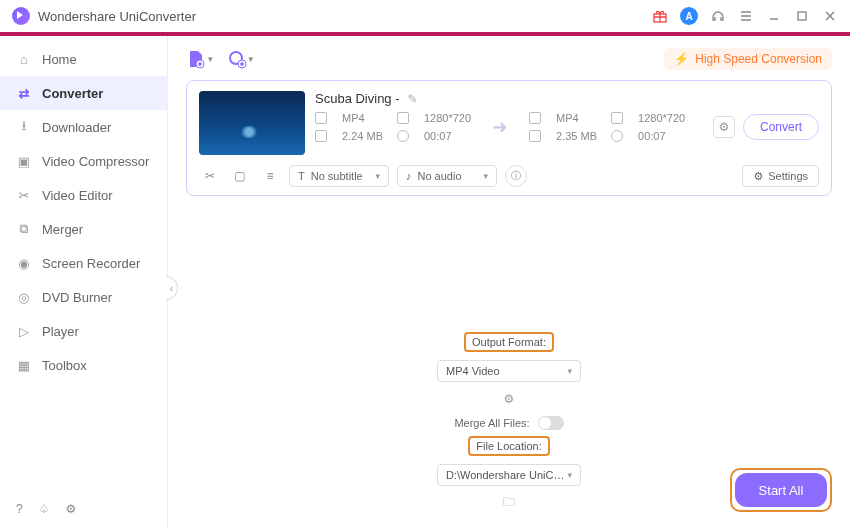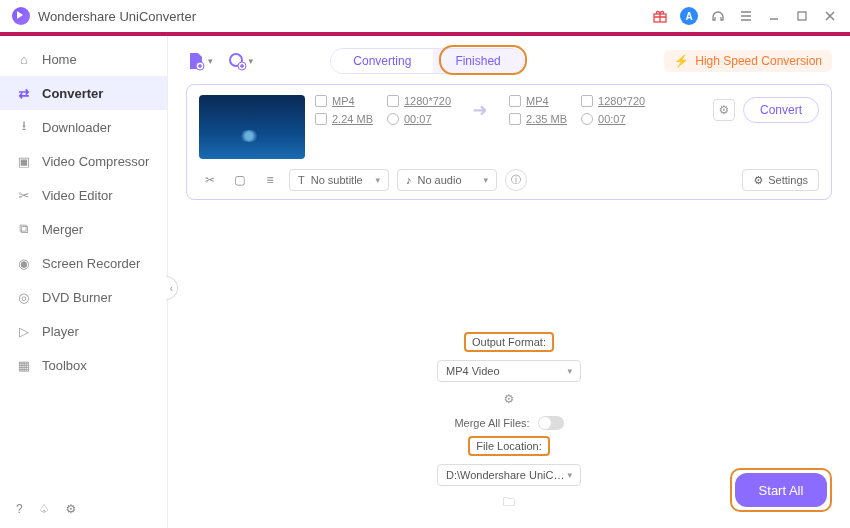--- a/index.html
+++ b/index.html
@@ -35,21 +35,21 @@
 
 .card { border:1px solid #d6ccff; border-radius:8px; padding:10px 12px 8px 12px; }
 .card-top { display:flex; gap:10px; }
 .thumb { width:106px; height:64px; background:linear-gradient(180deg,#0a2a55 0%,#0d4a8a 60%,#1a6bb0 100%); border-radius:4px; position:relative; }
 .thumb::after { content:""; position:absolute; left:40px; top:35px; width:20px; height:12px; background:radial-gradient(circle,#6ab0e0 30%,transparent 70%); border-radius:50%; }
 .card-info { flex:1; min-width:0; }
 .title-row { display:flex; align-items:center; gap:8px; margin-bottom:6px; }
 .vtitle { font-size:13px; color:#333; }
 .meta-row { display:flex; align-items:center; gap:14px; }
 .meta-col { display:flex; flex-direction:column; gap:6px; }
-.meta-item { display:flex; align-items:flex-end; gap:5px; color:#888; font-size:11px;text-decoration:underline; }
+.meta-item { display:flex; align-items:flex-end; gap:15px; color:#888; font-size:11px; }
 .meta-item .mi { width:12px; height:12px; border:1px solid #bbb; border-radius:2px; }
 .arrow { width:30px; display:flex; align-items:center; justify-content:center; color:#c9c9e8; font-size:18px; }
 .gear-box { width:22px; height:22px; border:1px solid #ddd; border-radius:4px; display:flex; align-items:center; justify-content:center; color:#999; cursor:pointer; }
 .convert-btn { width:76px; height:26px; border:1px solid #d6ccff; border-radius:14px; display:flex; align-items:center; justify-content:center; color:#7b5cff; font-size:12px; cursor:pointer; margin-left:8px; }
 .card-actions { display:flex; align-items:center; gap:8px; margin-top:10px; }
 .mini-btn { width:22px; height:20px; display:flex; align-items:center; justify-content:center; color:#888; cursor:pointer; font-size:12px; }
 .sel { border:1px solid #ddd; border-radius:4px; height:22px; display:flex; align-items:center; padding:0 8px; gap:6px; color:#666; font-size:11px; cursor:pointer; }
 .sel .caret { margin-left:auto; font-size:9px; color:#999; }
 .sub-sel { width:100px; }
 .aud-sel { width:100px; }
@@ -178,37 +178,34 @@
             <span class="caret">▾</span>
           </div>
         <div class="tool-btn">
             <svg width="20" height="20" viewBox="0 0 20 20">
               <circle cx="9" cy="9" r="6" fill="none" stroke="#8b6cff" stroke-width="2"></circle>
               <circle cx="15" cy="15" r="4" fill="#fff" stroke="#8b6cff"></circle>
               <path d="M15 13v4M13 15h4" stroke="#8b6cff" stroke-width="1.5"></path>
             </svg>
             <span class="caret">▾</span>
           </div>
-        <div style="position:relative; margin:0 auto;">
-          <div class="tabs">
-            <div class="tab">Converting</div>
-            <div class="tab finished">Finished</div>
-          </div>
-          <div class="tabs-highlight"></div>
-        </div>
         <div class="hsc">
             <span>⚡</span>
             <span>High Speed Conversion</span>
           </div>
       </div>
 
       <div class="card">
         <div class="card-top">
           <div class="thumb"></div>
           <div class="card-info">
+            <div class="title-row">
+              <span class="vtitle">Scuba Diving -</span>
+              <span style="color:#aaa;cursor:pointer;">✎</span>
+            </div>
             <div class="meta-row">
               <div class="meta-col">
                 <div class="meta-item">
                     <span class="mi"></span>
                     <span>MP4</span>
                   </div>
                 <div class="meta-item">
                     <span class="mi"></span>
                     <span>2.24 MB</span>
                   </div>

